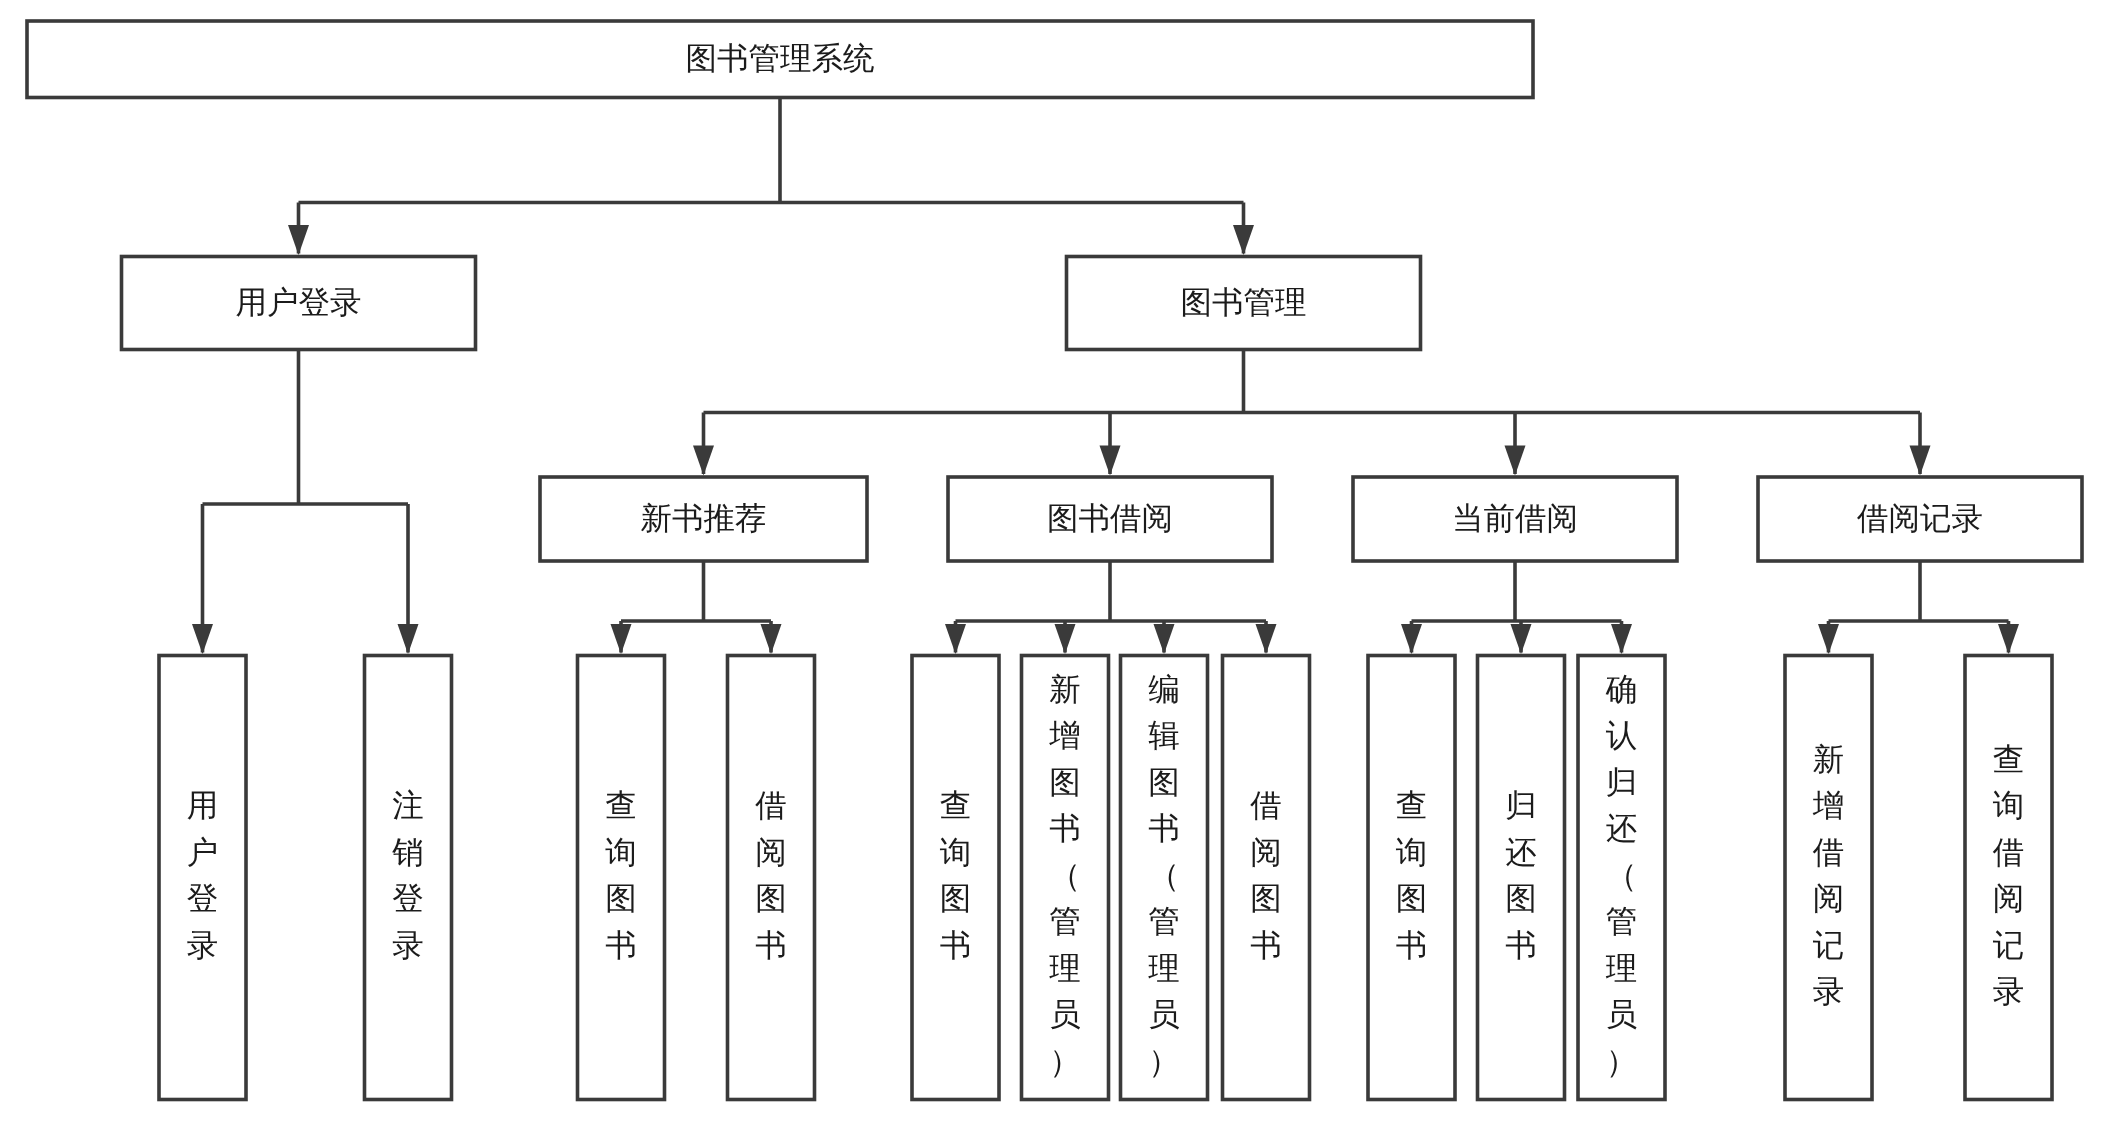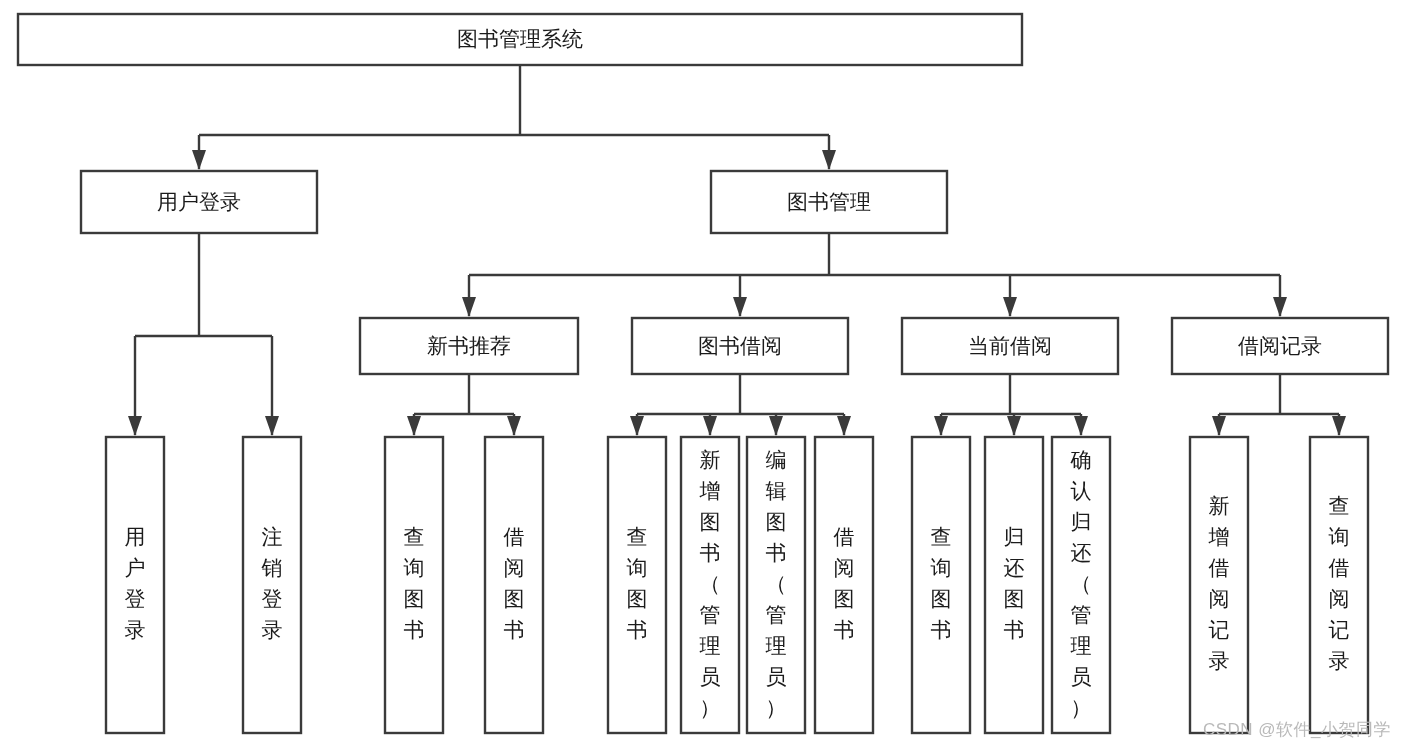--- a/index.html
+++ b/index.html
@@ -202,14 +202,13 @@
         <g>
           <rect x="1190" y="437" width="58" height="296" class="node-box"></rect>
           <text x="1219" class="node-label-vertical"><tspan x="1219" y="507.5" dominant-baseline="middle">新</tspan><tspan x="1219" y="538.5" dominant-baseline="middle">增</tspan><tspan x="1219" y="569.5" dominant-baseline="middle">借</tspan><tspan x="1219" y="600.5" dominant-baseline="middle">阅</tspan><tspan x="1219" y="631.5" dominant-baseline="middle">记</tspan><tspan x="1219" y="662.5" dominant-baseline="middle">录</tspan></text>
         </g>
         <g>
           <rect x="1310" y="437" width="58" height="296" class="node-box"></rect>
           <text x="1339" class="node-label-vertical"><tspan x="1339" y="507.5" dominant-baseline="middle">查</tspan><tspan x="1339" y="538.5" dominant-baseline="middle">询</tspan><tspan x="1339" y="569.5" dominant-baseline="middle">借</tspan><tspan x="1339" y="600.5" dominant-baseline="middle">阅</tspan><tspan x="1339" y="631.5" dominant-baseline="middle">记</tspan><tspan x="1339" y="662.5" dominant-baseline="middle">录</tspan></text>
         </g>
       </g>
   </svg>
-  <div class="watermark">CSDN @软件_小贺同学</div>
 </div>
 
 </body></html>

